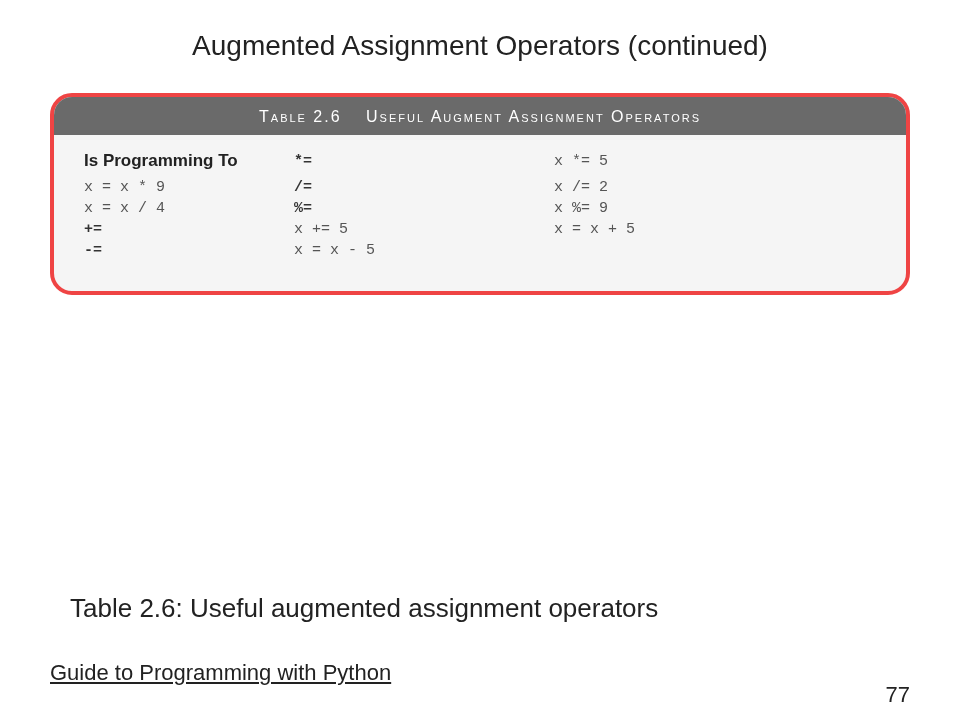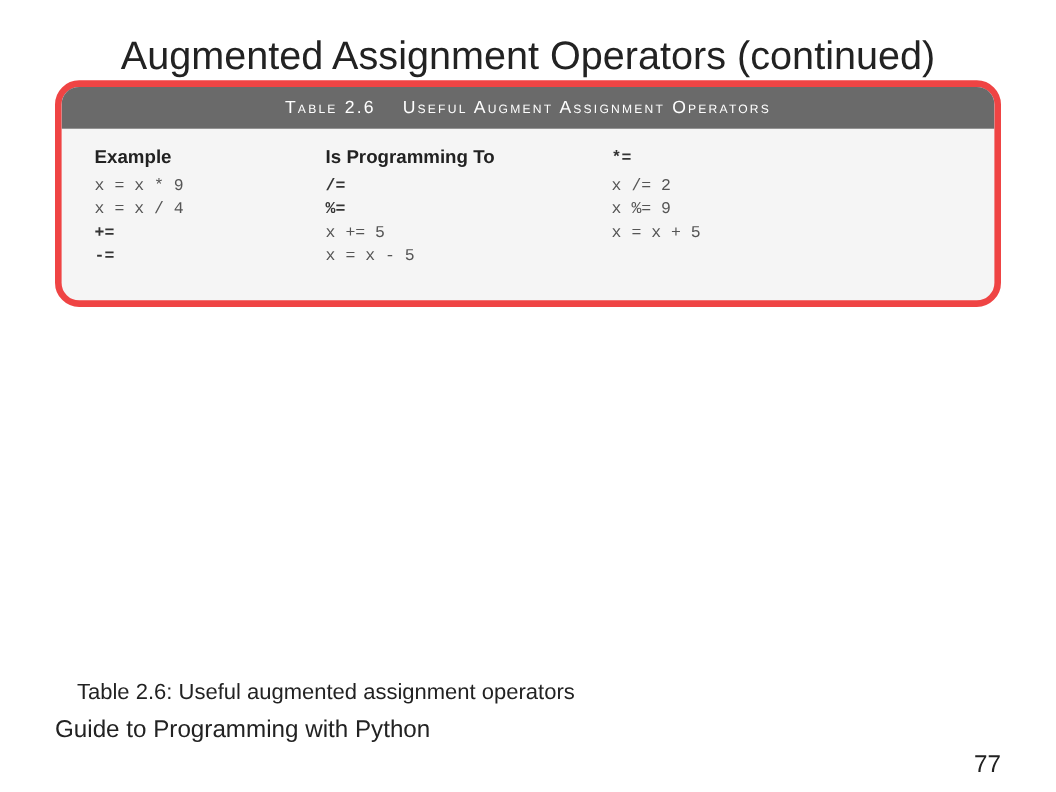--- a/index.html
+++ b/index.html
@@ -10,26 +10,27 @@
     font-family: Arial, Helvetica, sans-serif;
     color: #222;
     position: relative;
     overflow: hidden;
   }
   .slide {
     padding: 28px 50px 0 50px;
   }
   .title {
     text-align: center;
-    font-size: 36px;
+    font-size: 28px;
     font-weight: 400;
     line-height: 1.25;
+    margin-bottom: 30px;
   }
   .table-box {
-    border: 6px solid #ef4444;
+    border: 4px solid #ef4444;
     border-radius: 22px;
     overflow: hidden;
     margin: 0 auto;
     background: #f5f5f5;
   }
   .table-header {
     background: #6a6a6a;
     color: #fff;
     text-align: center;
     padding: 11px 0 9px 0;
@@ -58,29 +59,30 @@
     font-family: Verdana, "Courier New", monospace;
     font-size: 15px;
     color: #555;
     padding: 2px 0;
     white-space: pre;
   }
   .op-cell { font-weight: 700; color: #333; }
   .caption {
     position: absolute;
     left: 70px;
-    bottom: 79px;
-    font-size: 20px;
+    bottom: 96px;
+    font-size: 26px;
     font-weight: 400;
   }
   .footer-left {
     position: absolute;
     left: 50px;
-    bottom: 44px;
+    bottom: 34px;
     font-size: 22px;
+    text-decoration: underline;
   }
   .footer-right {
     position: absolute;
     right: 50px;
     bottom: 12px;
     font-size: 22px;
   }
 </style>
 </head>
 <body>
@@ -88,24 +90,24 @@
 <div class="slide">
   <h1 class="title">Augmented Assignment Operators (continued)</h1>
 
   <div class="table-box">
     <div class="table-header">
       <span class="th-label th-num">Table 2.6</span>
       <span class="th-label th-caption">Useful Augment Assignment Operators</span>
     </div>
     <div class="table-body">
       <div class="cols">
-        <div class="col-head">Example</div>
         <div class="col-head">Is Programming To</div>
 
         <div class="cell op-cell">*=</div>
+        <div class="cell">x *= 5</div>
         <div class="cell">x = x * 9</div>
 
         <div class="cell op-cell">/=</div>
         <div class="cell">x /= 2</div>
         <div class="cell">x = x / 4</div>
 
         <div class="cell op-cell">%=</div>
         <div class="cell">x %= 9</div>
 
         <div class="cell op-cell">+=</div>

